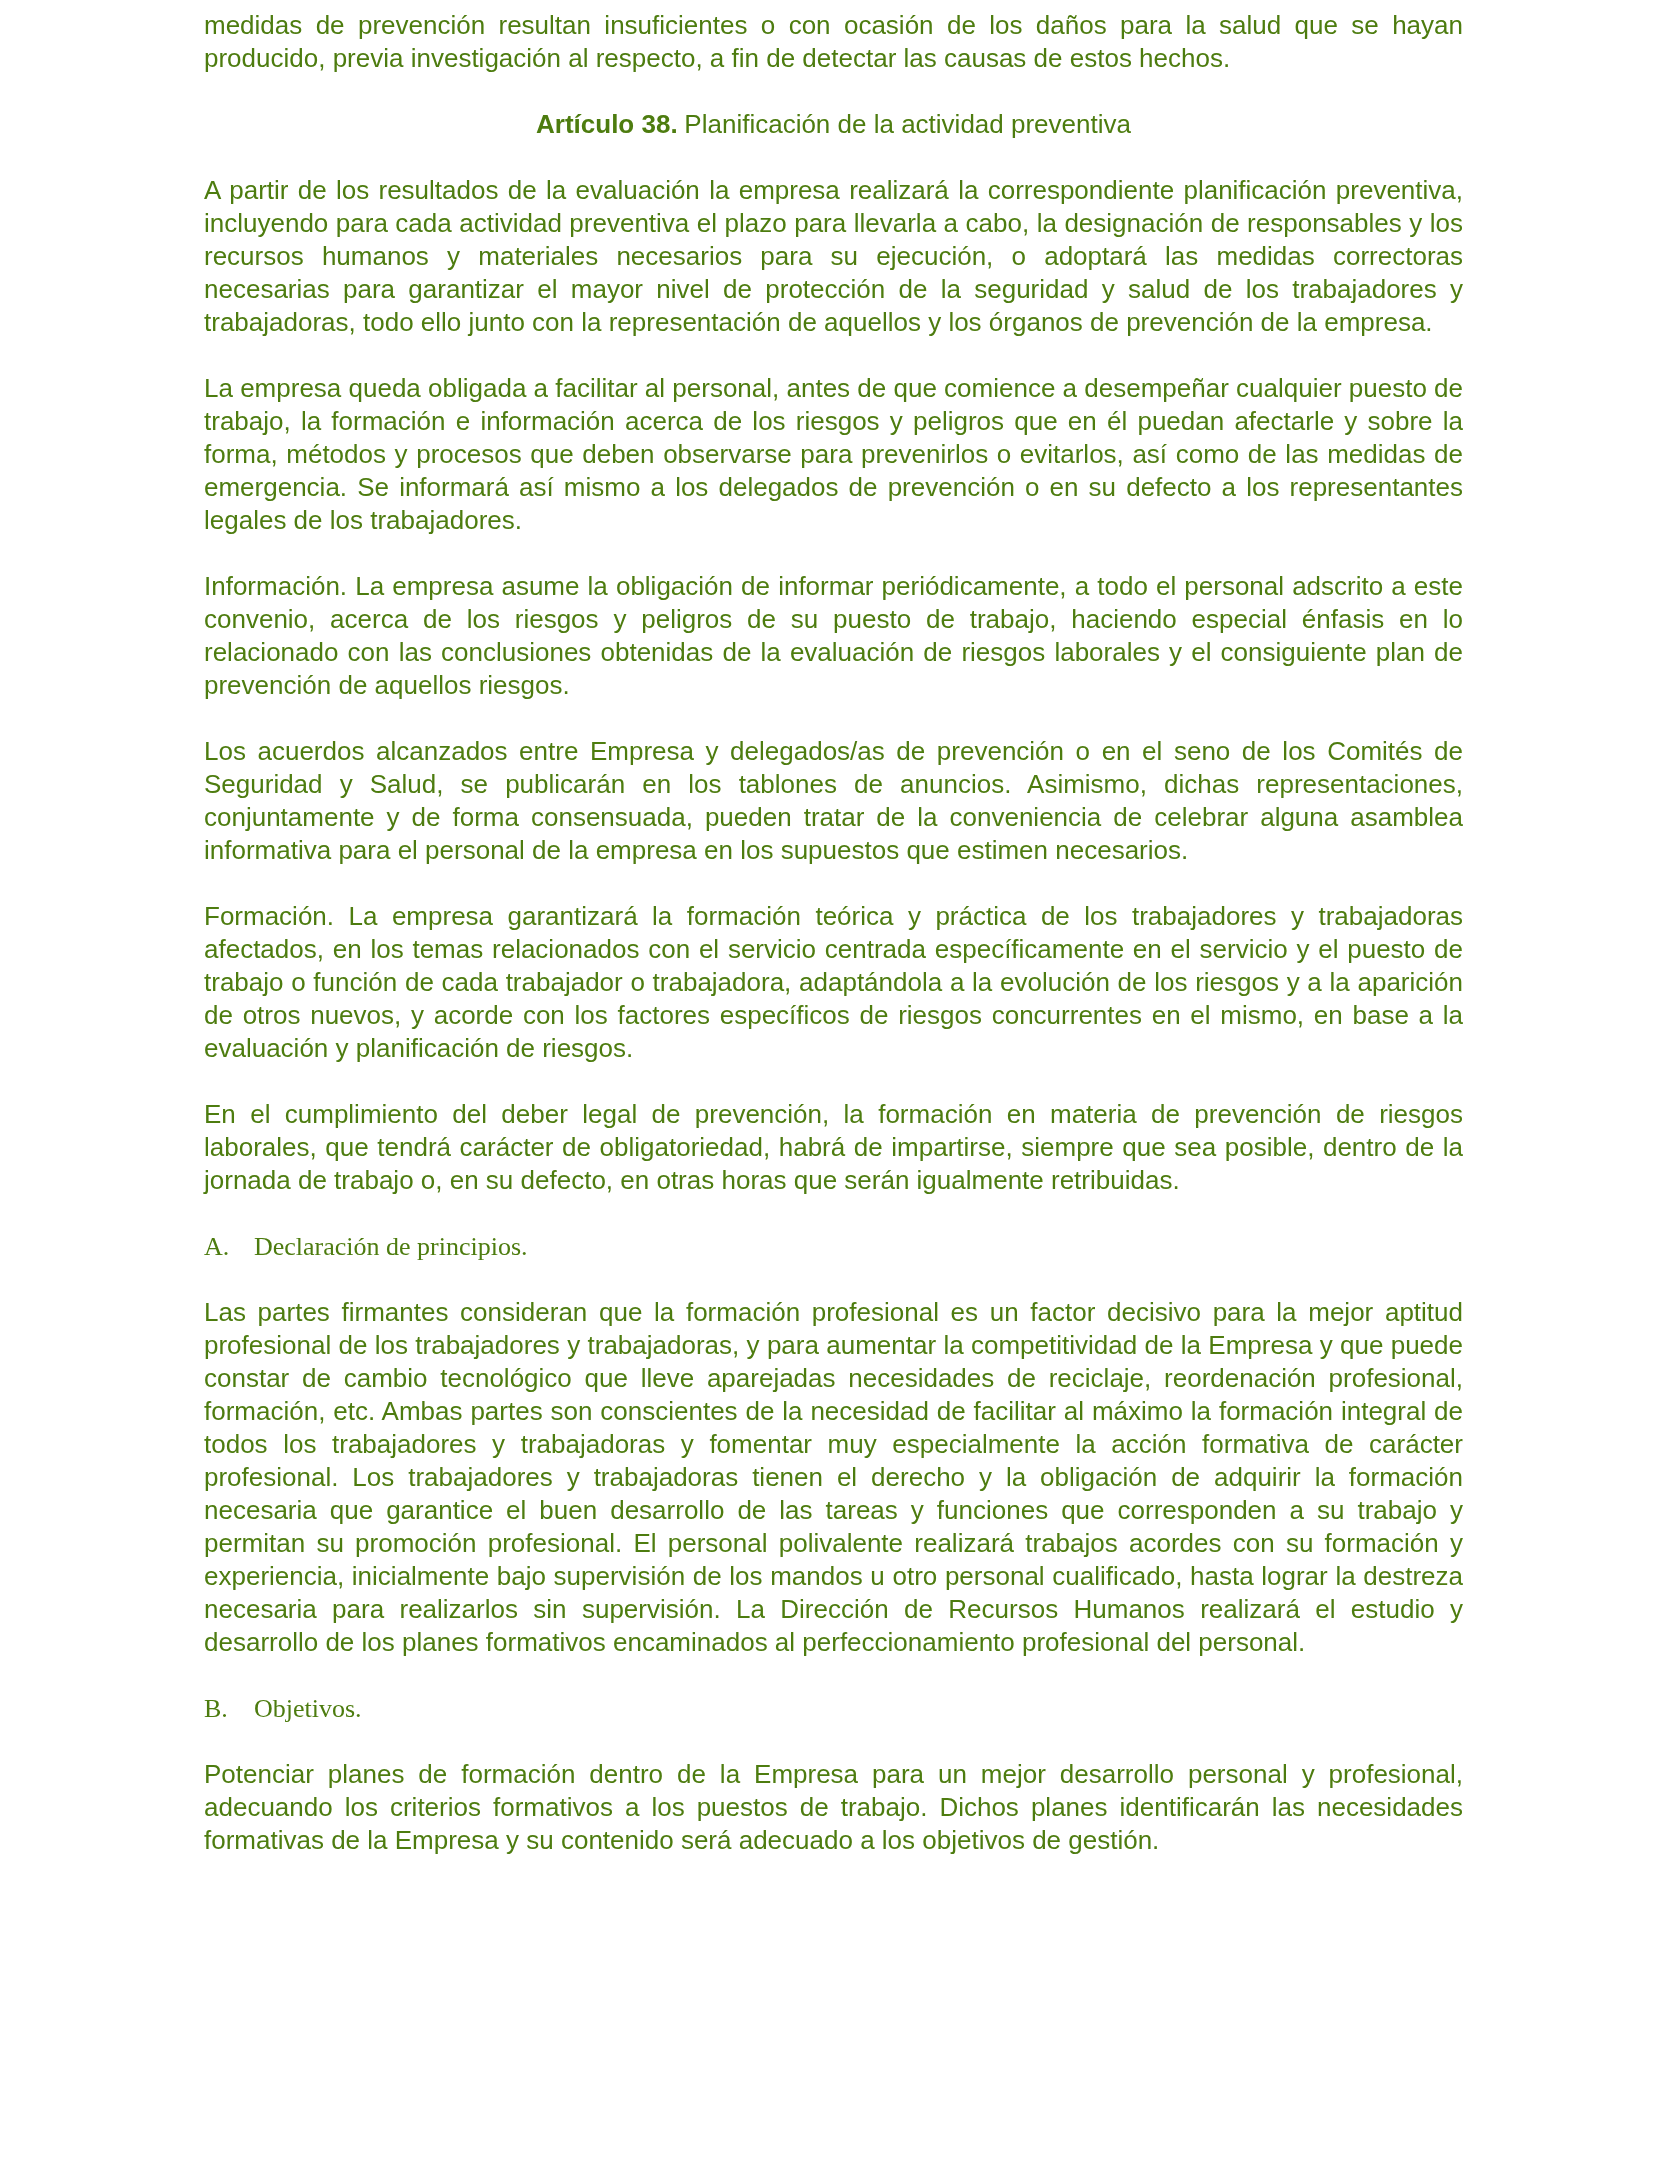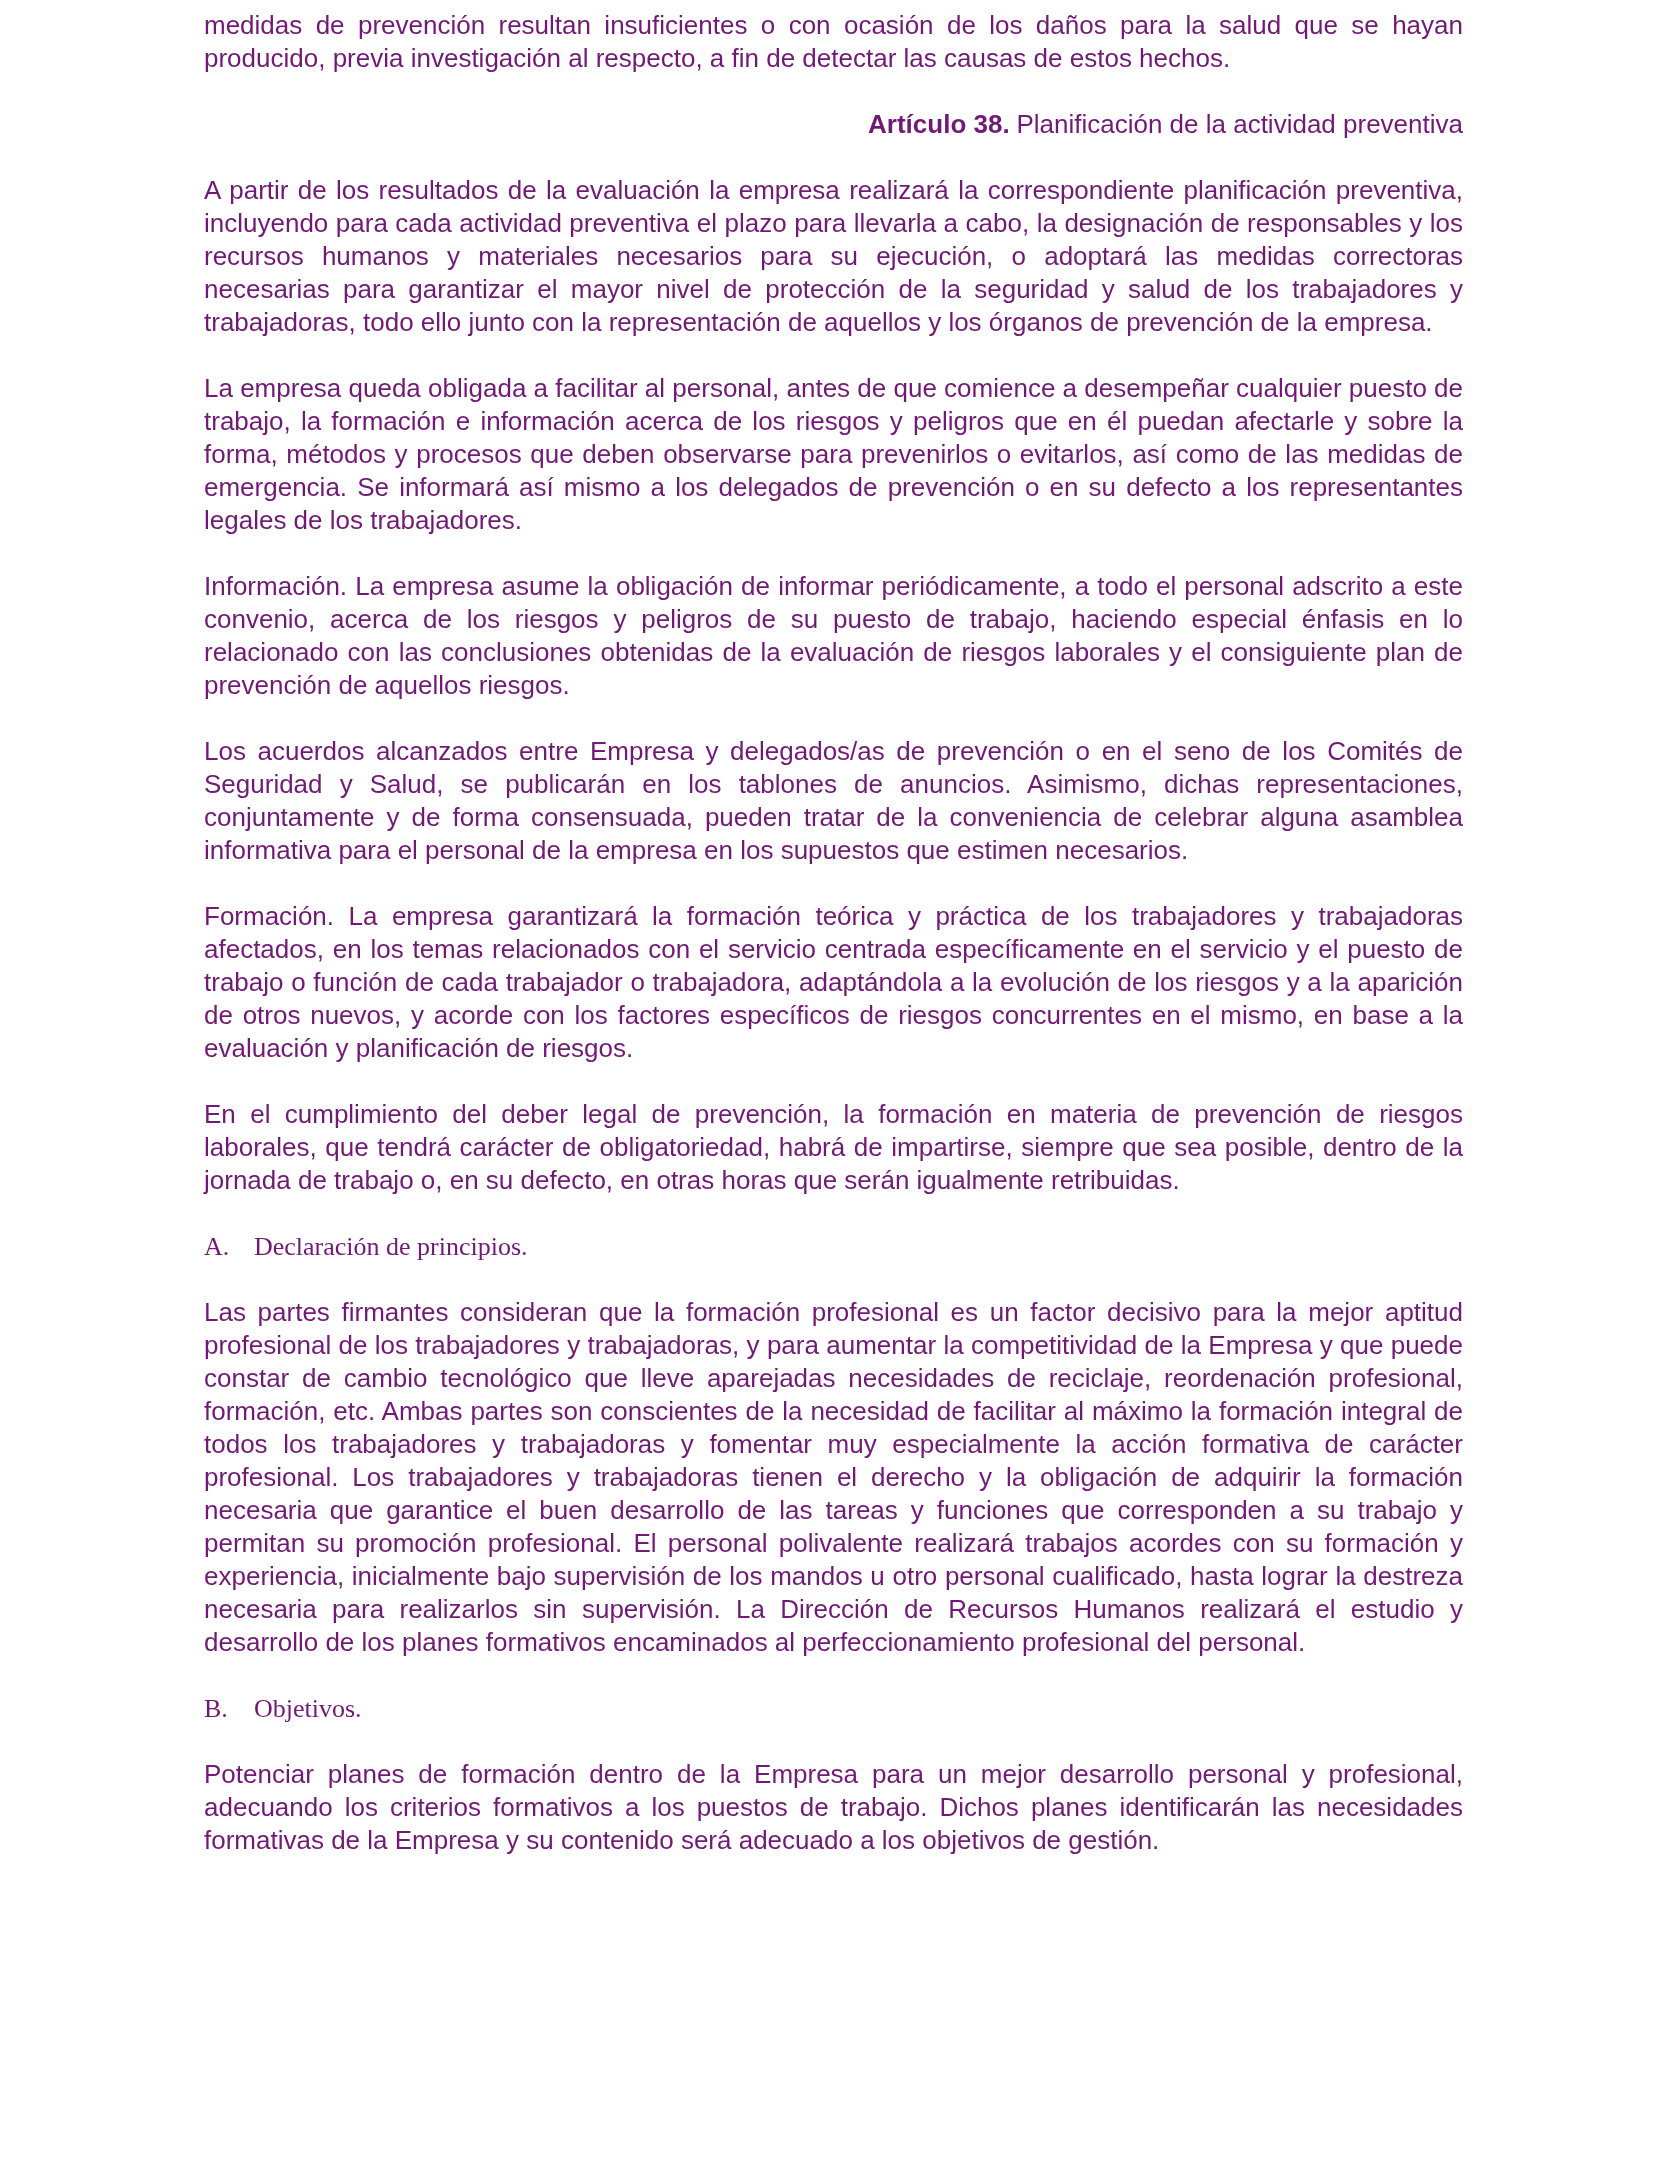--- a/index.html
+++ b/index.html
@@ -2,29 +2,29 @@
 <html style="font-size:12px"><head>
 <meta charset="utf-8">
 <style>
   html, body { margin: 0; padding: 0; background: #ffffff; }
   .page {
     width: 1672px;
     height: 2183px;
     box-sizing: border-box;
     padding: 9px 209px 0 204px;
     background: #ffffff;
-    color: #701a75;
+    color: #4d7c0f;
     font-family: "Liberation Sans", "DejaVu Sans", sans-serif;
     font-size: 26px;
     line-height: 33px;
     overflow: hidden;
   }
   .page p { margin: 0 0 33px 0; }
   .body-para { text-align: justify; }
-  .article-heading { text-align: right; }
+  .article-heading { text-align: center; }
   .article-num { font-weight: bold; }
   .article-rest { margin-left: 0.26em; }
   .letter-heading { text-align: left; font-family: Liberation Serif, serif; }
   .letter-marker { display: inline-block; width: 50px; }
 </style>
 </head>
 <body>
 
 <div class="page">
 

